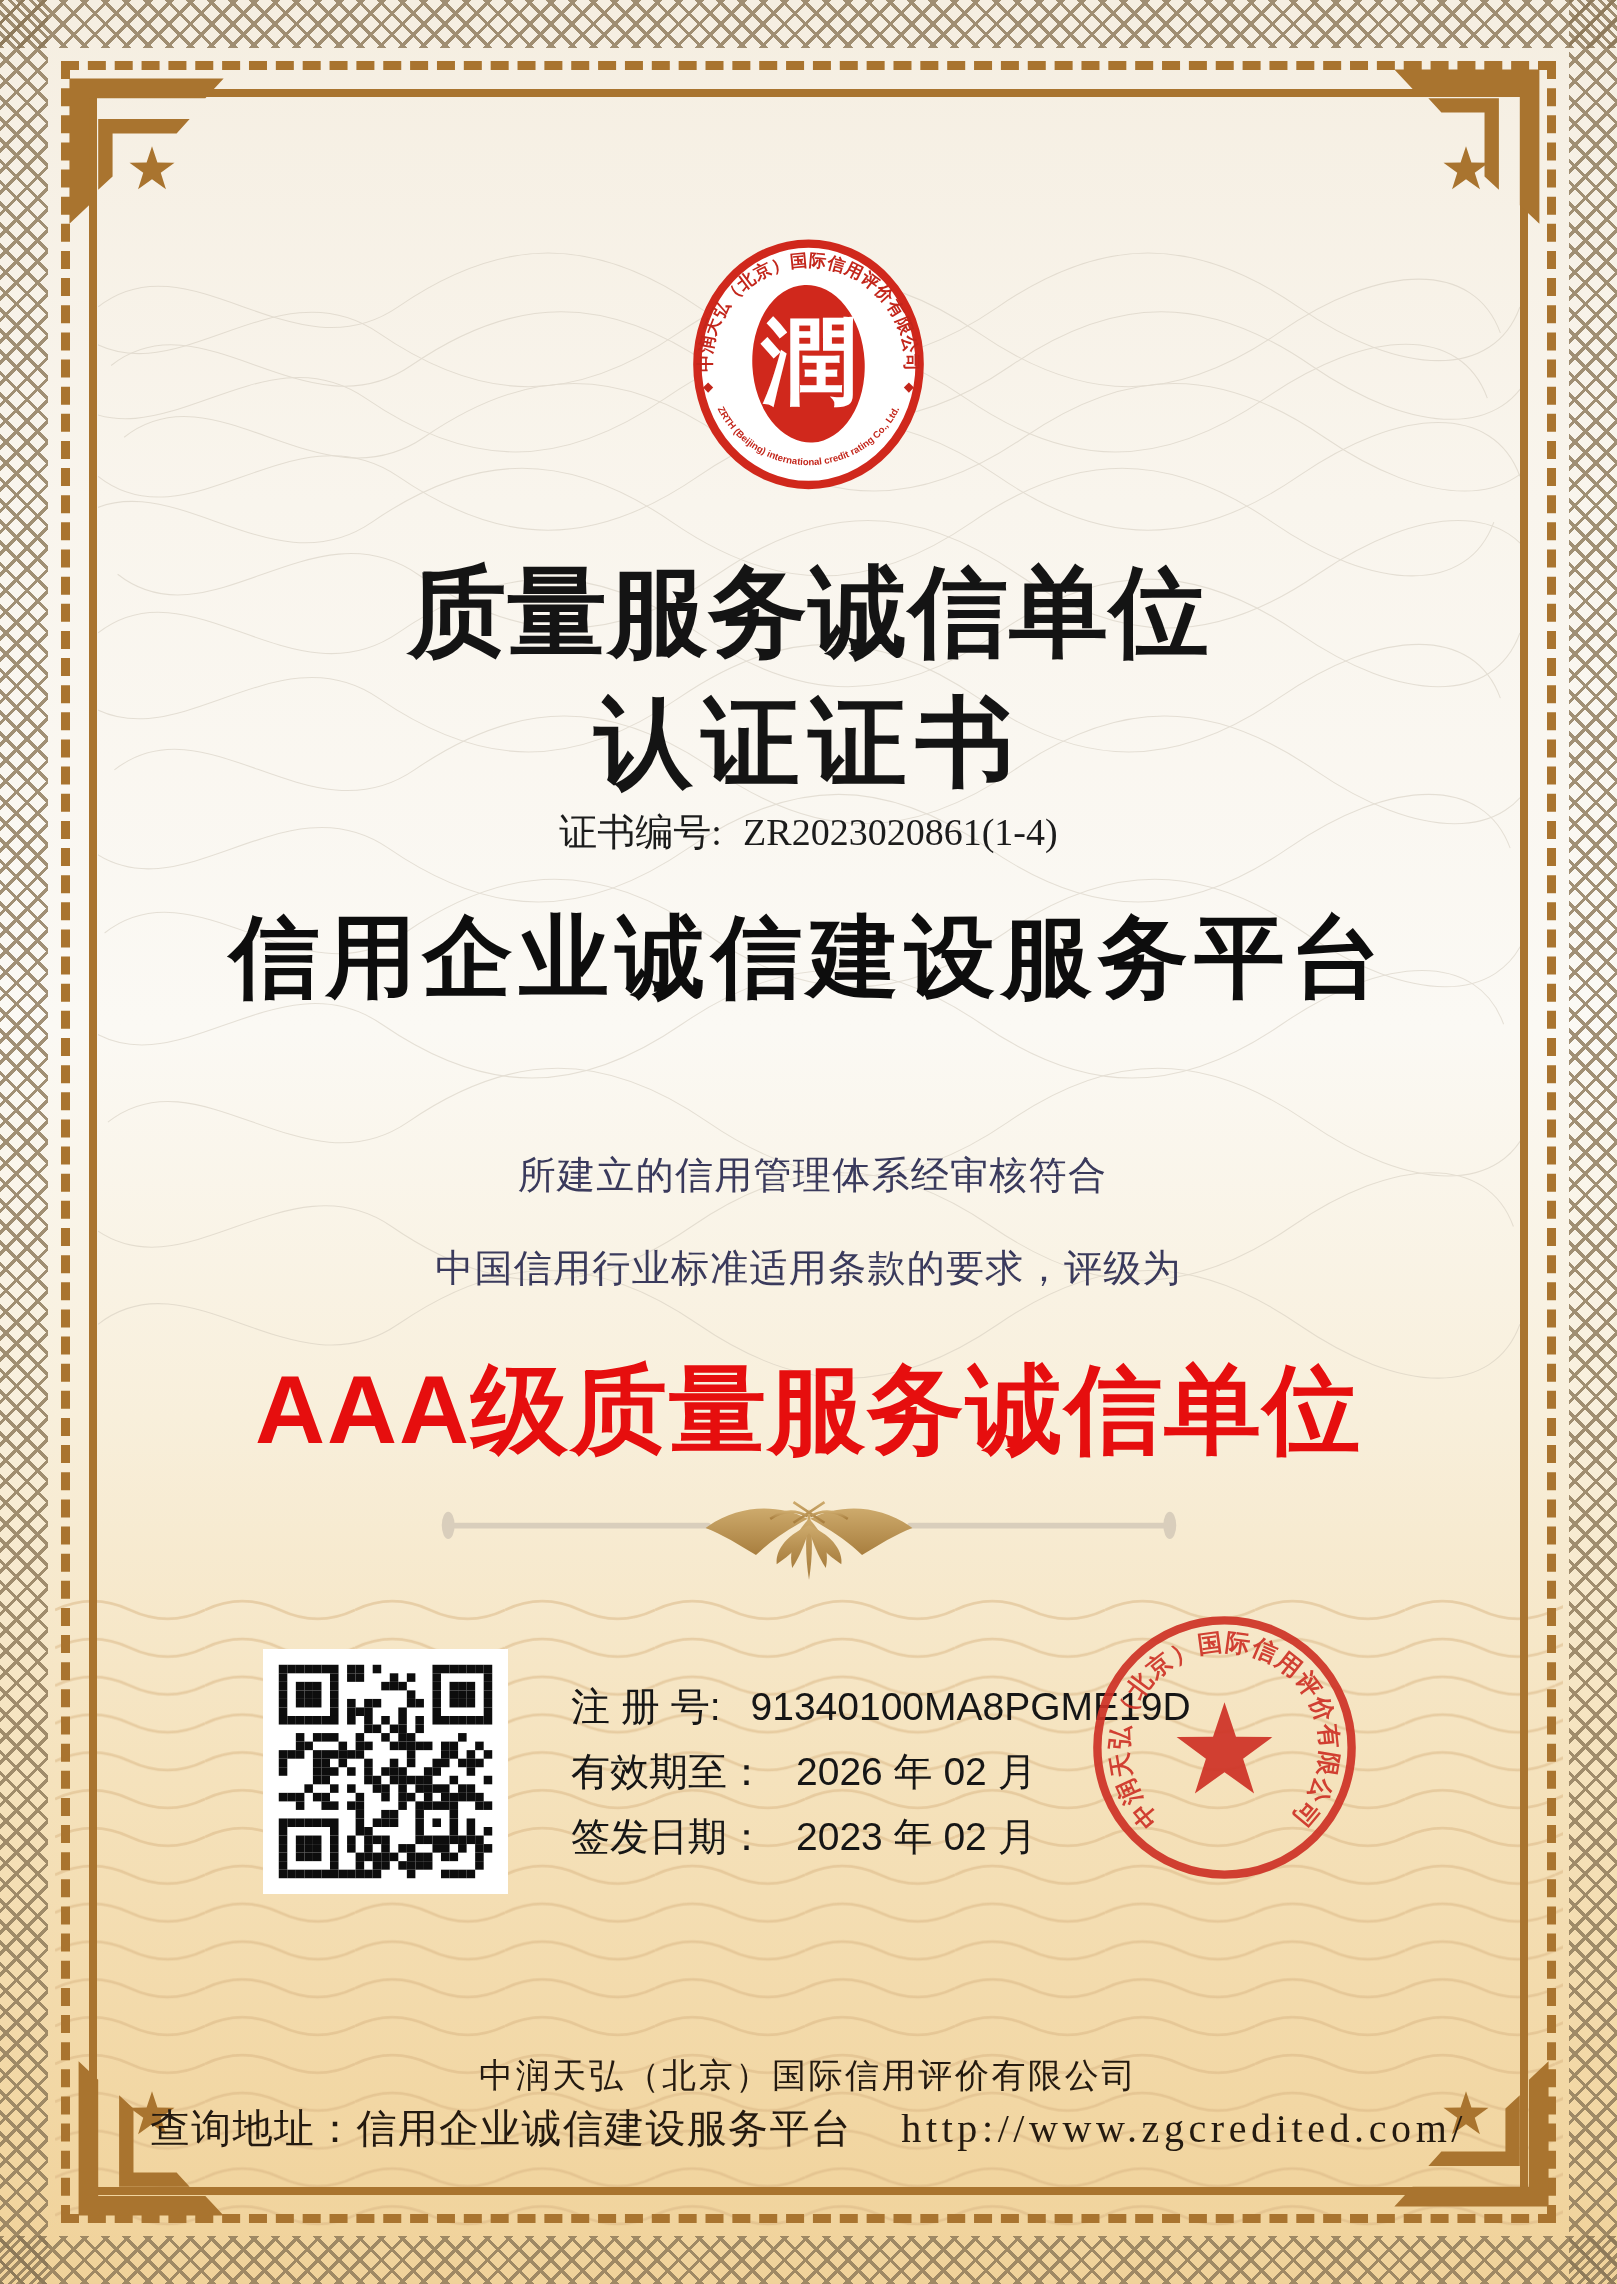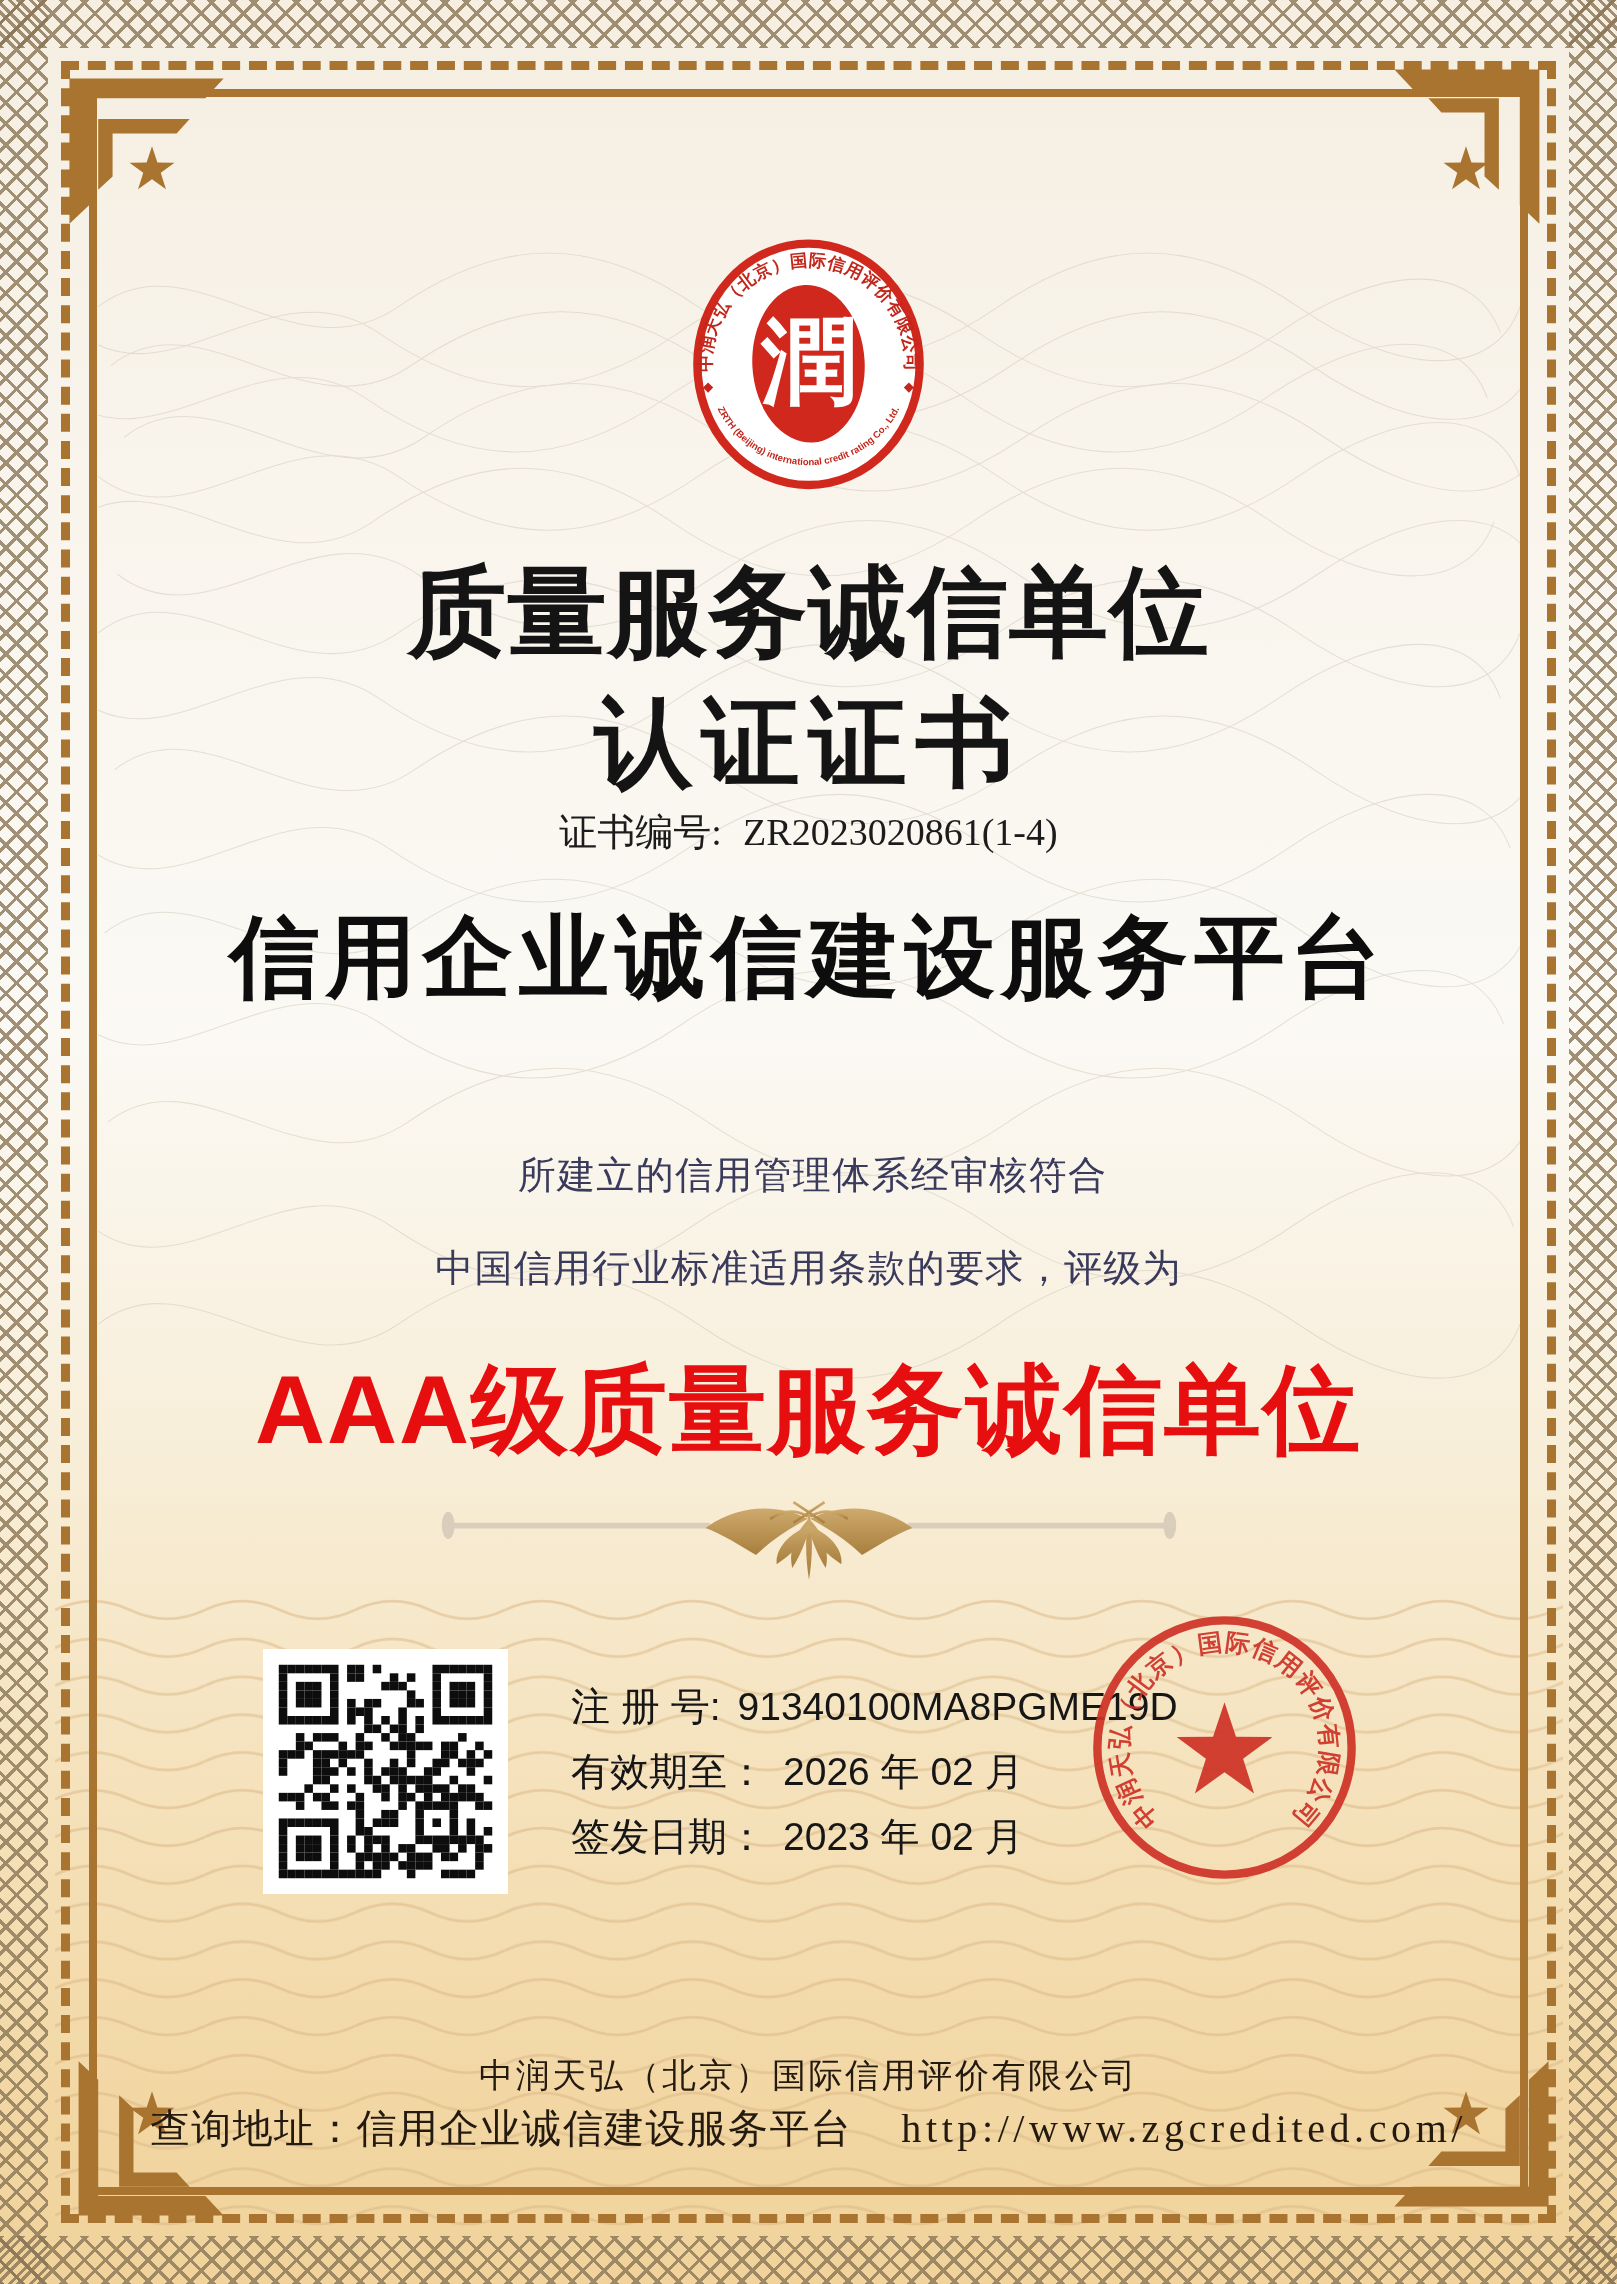--- a/index.html
+++ b/index.html
@@ -28,21 +28,21 @@
     font-size:98px;color:#141414;letter-spacing:9px;}
   .certno{top:807px;font-family:"Liberation Serif","DejaVu Serif",serif;
     font-size:38px;color:#1c1c1c;}
   .company{top:897px;font-size:90px;font-weight:bold;color:#0d0d0d;letter-spacing:6.5px;}
   .address{top:1040px;font-size:35px;font-weight:bold;color:#111;}
   .bodyline{font-size:38px;color:#3a3a5c;letter-spacing:1.3px;font-family:"Liberation Serif","DejaVu Serif",serif;}
   .body1{top:1150px;padding-left:8px;}
   .body2{top:1243px;}
   .rating{top:1346px;font-size:97px;font-weight:bold;color:#e60e0e;letter-spacing:2px;}
   .reg-block{left:571px;top:1680px;}
-  .reg-row{display:flex;align-items:baseline;gap:17px;height:65px;
+  .reg-row{display:flex;align-items:baseline;gap:30px;height:65px;
     font-size:39px;color:#161616;}
   .reg-row .lbl{white-space:pre;}
   .footer1{top:2053px;font-family:"Liberation Serif","DejaVu Serif",serif;
     font-size:34px;color:#241a10;letter-spacing:2.6px;}
   .footer2{top:2101px;font-family:"Liberation Serif","DejaVu Serif",serif;
     font-size:40px;color:#241a10;letter-spacing:1.3px;}
   .footer2 .url{margin-left:38px;letter-spacing:4.6px;}
   
   .qrbox{left:263px;top:1649px;width:245px;height:245px;background:#fff;}
   

